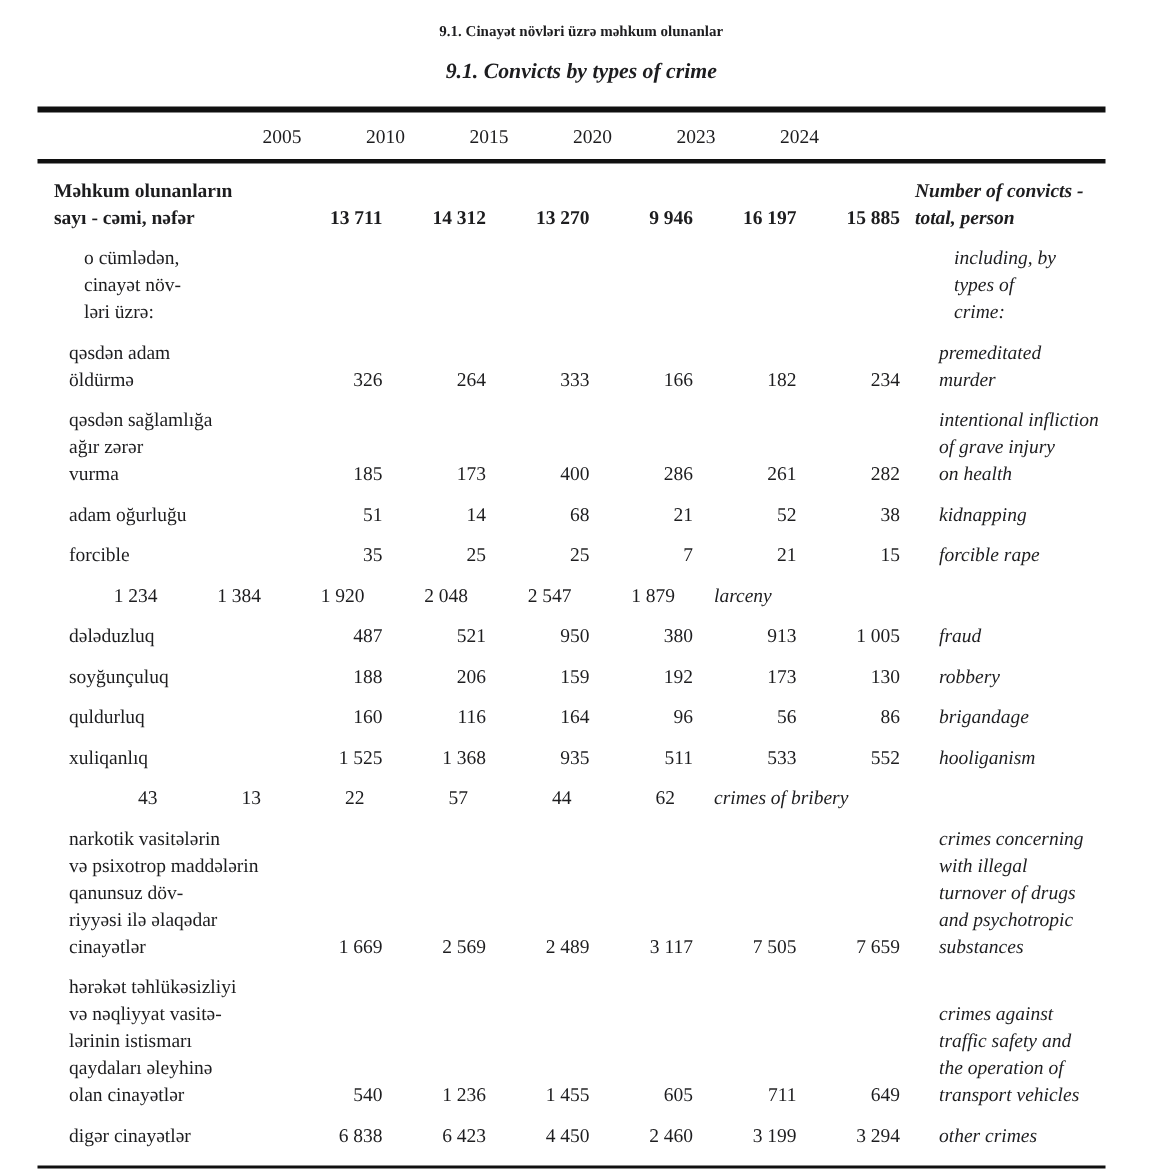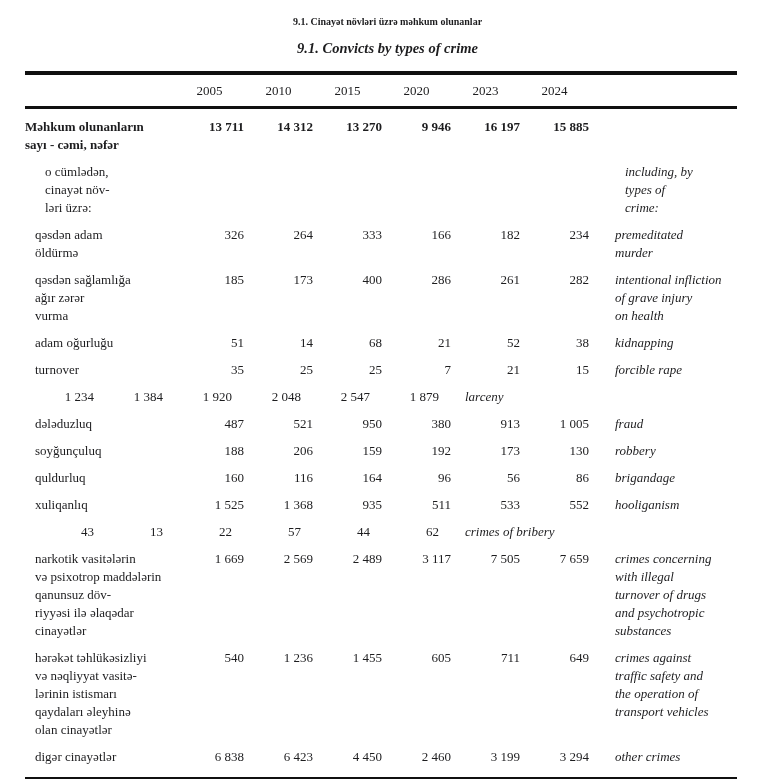--- a/index.html
+++ b/index.html
@@ -40,31 +40,32 @@
   .years-row {
     display: flex;
     border-bottom: 3px solid var(--border);
     padding: 8px 0 7px;
     font-size: 13px;
   }
 
   .cell { flex: none; }
   .cell.lbl { width: 150px; }
   .cell.num { width: 69px; text-align: right; }
-  .cell.num.yr { text-align: center; }
+  .cell.num.yr { text-align: left; }
   .cell.en  { width: 148px; font-style: italic; }
 
   .tbody {
     border-bottom: 4px solid var(--border);
     padding: 9px 0 2px;
   }
 
   .row {
     display: flex;
-    margin: 0 0 9px 0;
+    align-items: flex-end;
+    margin: 0 0 9px 11px;
     font-size: 13px;
     line-height: 18px;
   }
   .row .lbl { padding-left: 10px; white-space: pre-line; }
   .row .en  { padding-left: 26px; white-space: pre-line; }
 
   .row.total { font-weight: bold; }
   .row.total .lbl { padding-left: 0; }
   .row.total .en  { padding-left: 10px; }
 
@@ -92,20 +93,22 @@
     <div class="tbody" id="tbody">
         <div class="row total">
     <div class="cell lbl">Məhkum olunanların
 sayı - cəmi, nəfər</div>
     <div class="cell num">13 711</div>
     <div class="cell num">14 312</div>
     <div class="cell num">13 270</div>
     <div class="cell num">9 946</div>
     <div class="cell num">16 197</div>
     <div class="cell num">15 885</div>
+    <div class="cell en">Number of convicts -
+total, person</div>
   </div>
         <div class="row sub">
     <div class="cell lbl">o cümlədən,
 cinayət növ-
 ləri üzrə:</div>
     <div class="cell num"></div>
     <div class="cell num"></div>
     <div class="cell num"></div>
     <div class="cell num"></div>
     <div class="cell num"></div>
@@ -144,21 +147,21 @@
     <div class="cell lbl">adam oğurluğu</div>
     <div class="cell num">51</div>
     <div class="cell num">14</div>
     <div class="cell num">68</div>
     <div class="cell num">21</div>
     <div class="cell num">52</div>
     <div class="cell num">38</div>
     <div class="cell en">kidnapping</div>
   </div>
         <div class="row">
-    <div class="cell lbl">turnover</div>
+    <div class="cell lbl">forcible</div>
     <div class="cell num">35</div>
     <div class="cell num">25</div>
     <div class="cell num">25</div>
     <div class="cell num">7</div>
     <div class="cell num">21</div>
     <div class="cell num">15</div>
     <div class="cell en">forcible rape</div>
   </div>
         <div class="row">
     <div class="cell num">1 234</div>

